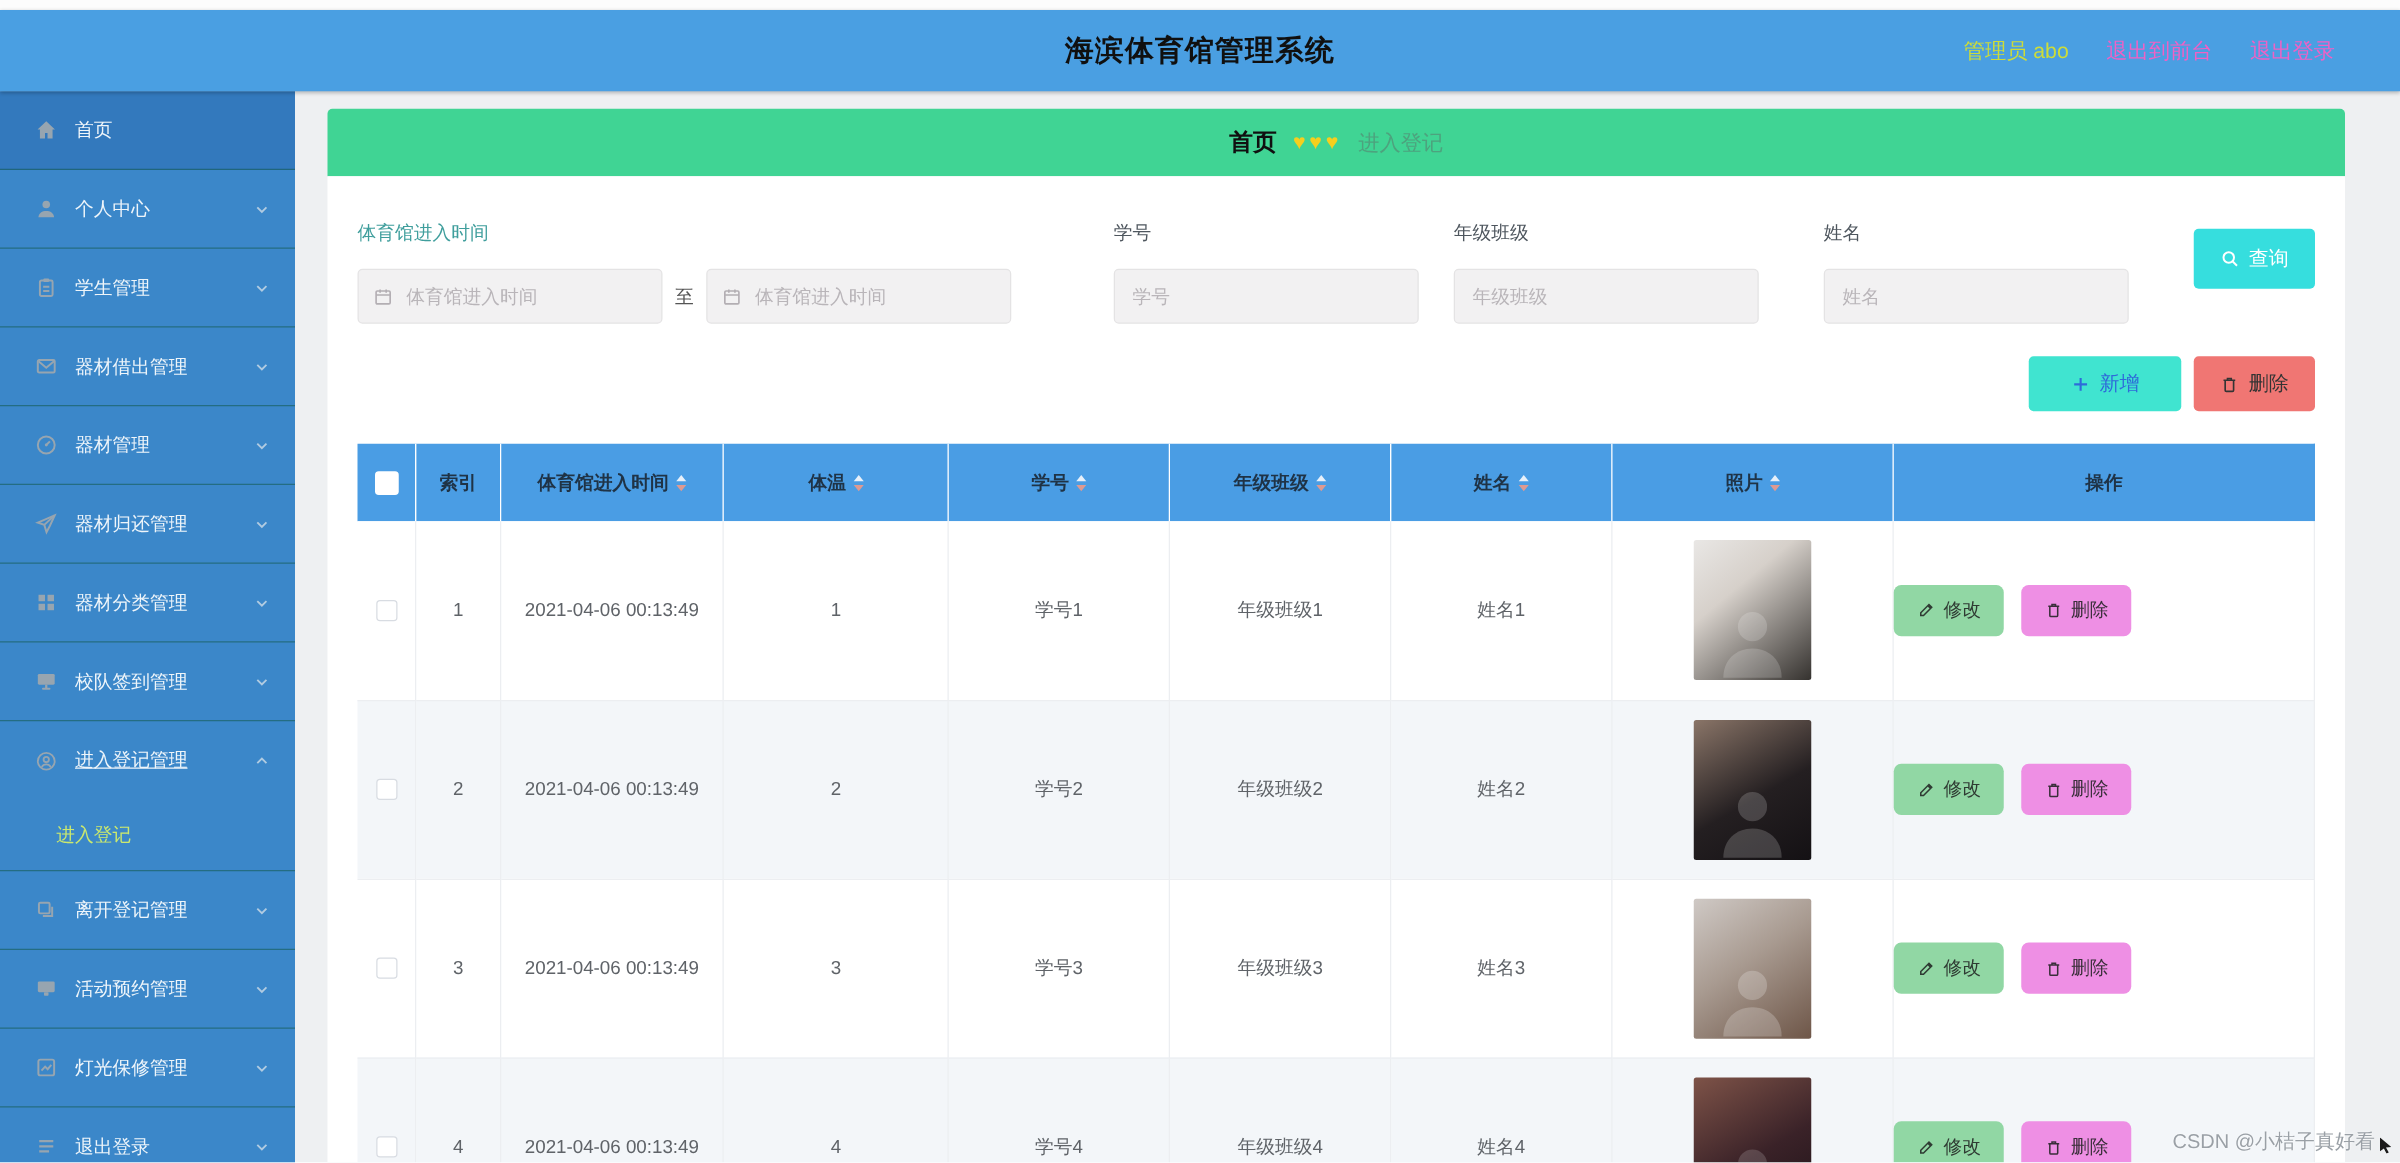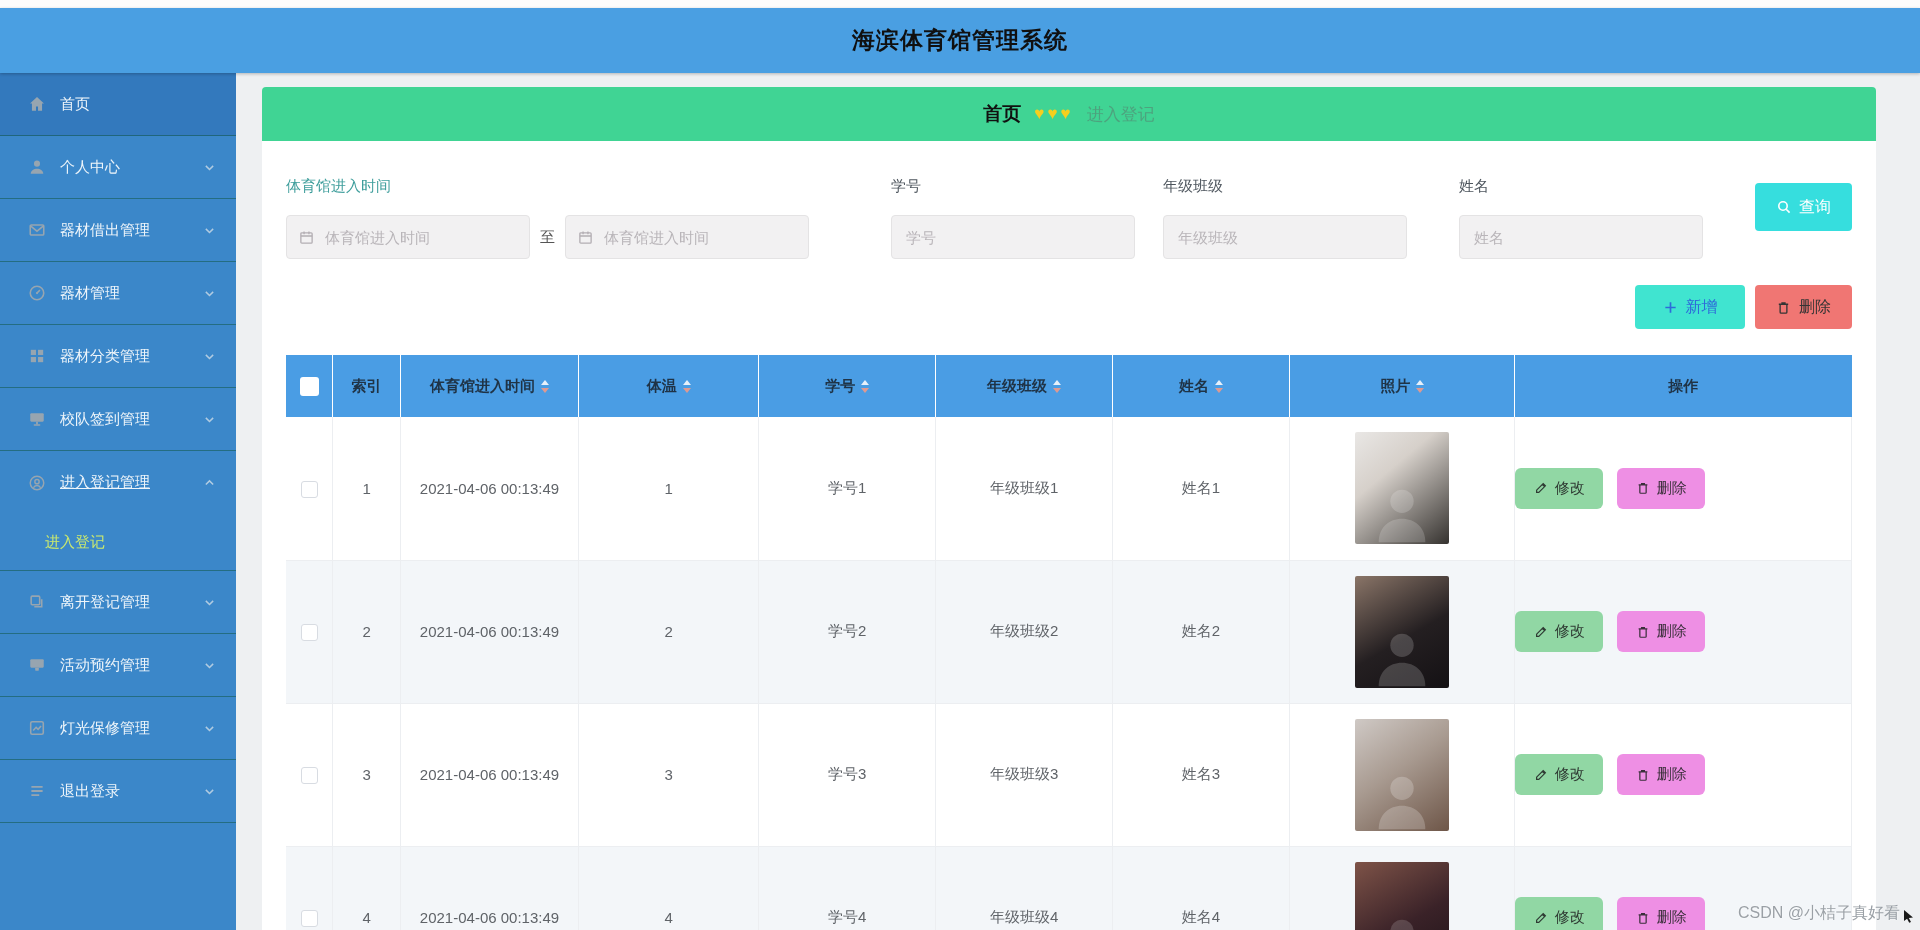--- a/index.html
+++ b/index.html
@@ -85,21 +85,21 @@
     border:none; border-radius:4px; font-size:16px; font-family:inherit;
     display:flex; align-items:center; justify-content:center; gap:7px; cursor:pointer;
   }
 
   
   .toolbar { display:flex; justify-content:flex-end; gap:10px; margin-top:26px; }
   .toolbar button {
     height:44px; border:none; border-radius:4px; font-size:16px; font-family:inherit;
     display:flex; align-items:center; justify-content:center; gap:8px; cursor:pointer;
   }
-  .btn-add { width:110px; background:var(--add-teal,#40e4d0); color:var(--add-text,#2e6bd9); }
+  .btn-add { width:122px; background:var(--add-teal,#40e4d0); color:var(--add-text,#2e6bd9); }
   .btn-del { width:97px;  background:var(--danger-red,#f07673); color:#343434; }
 
   
   table.grid { width:100%; border-collapse:collapse; table-layout:fixed; margin-top:26px; }
   thead th {
     background:var(--table-header-blue,#4a9de4); height:62px;
     font-size:15px; font-weight:bold; color:#1f3346;
     border-right:1px solid #fff; text-align:center; padding:0;
   }
   thead th:last-child { border-right:1px solid var(--table-header-blue,#4a9de4); }
@@ -145,20 +145,25 @@
   }
   .wm-cursor { color:#222; display:inline-flex; margin-top:6px; }
 </style>
 </head>
 <body>
 
 <div class="top-strip"></div>
 
 <header>
   <div class="app-title">海滨体育馆管理系统</div>
+  <nav class="header-links">
+    <span class="admin">管理员 abo</span>
+    <span class="hlink">退出到前台</span>
+    <span class="hlink">退出登录</span>
+  </nav>
 </header>
 
 <div class="app-body">
   <aside class="sidebar">
 
     <div class="side-item active">
       <span class="s-icon">
         <svg viewBox="0 0 16 16">
             <path fill="currentColor" d="M8 1.8 1.8 7.6h1.7V14h3.6v-3.8h1.8V14h3.6V7.6h1.7z"></path>
           </svg>
@@ -174,20 +179,35 @@
           </svg>
       </span>
       <span class="s-label">个人中心</span>
       <span class="chev">
           <svg viewBox="0 0 16 16" fill="none" stroke="currentColor" stroke-width="1.8">
             <path d="M3.5 6l4.5 4.5L12.5 6"></path>
           </svg>
         </span>
     </div>
 
+    <div class="side-item">
+      <span class="s-icon">
+        <svg viewBox="0 0 16 16" fill="none" stroke="currentColor" stroke-width="1.4">
+            <rect x="3.5" y="3" width="9" height="11" rx="1"></rect>
+            <rect x="6" y="1.6" width="4" height="2.4" rx=".6" fill="currentColor" stroke="none"></rect>
+            <path d="M5.8 7.5h4.4M5.8 10.5h4.4"></path>
+          </svg>
+      </span>
+      <span class="s-label">学生管理</span>
+      <span class="chev">
+          <svg viewBox="0 0 16 16" fill="none" stroke="currentColor" stroke-width="1.8">
+            <path d="M3.5 6l4.5 4.5L12.5 6"></path>
+          </svg>
+        </span>
+    </div>
 
     <div class="side-item">
       <span class="s-icon">
         <svg viewBox="0 0 16 16" fill="none" stroke="currentColor" stroke-width="1.4">
             <rect x="2" y="3.5" width="12" height="9" rx="1"></rect>
             <path d="M2.5 4.5 8 9l5.5-4.5"></path>
           </svg>
       </span>
       <span class="s-label">器材借出管理</span>
       <span class="chev">
@@ -206,20 +226,34 @@
           </svg>
       </span>
       <span class="s-label">器材管理</span>
       <span class="chev">
           <svg viewBox="0 0 16 16" fill="none" stroke="currentColor" stroke-width="1.8">
             <path d="M3.5 6l4.5 4.5L12.5 6"></path>
           </svg>
         </span>
     </div>
 
+    <div class="side-item">
+      <span class="s-icon">
+        <svg viewBox="0 0 16 16" fill="none" stroke="currentColor" stroke-width="1.4">
+            <path d="M14 2 2 7.2l4.6 1.6L8.2 14l2.4-4.6z"></path>
+            <path d="M14 2 6.6 8.8"></path>
+          </svg>
+      </span>
+      <span class="s-label">器材归还管理</span>
+      <span class="chev">
+          <svg viewBox="0 0 16 16" fill="none" stroke="currentColor" stroke-width="1.8">
+            <path d="M3.5 6l4.5 4.5L12.5 6"></path>
+          </svg>
+        </span>
+    </div>
 
     <div class="side-item">
       <span class="s-icon">
         <svg viewBox="0 0 16 16" fill="currentColor">
             <rect x="2.5" y="2.5" width="4.6" height="4.6"></rect>
             <rect x="8.9" y="2.5" width="4.6" height="4.6"></rect>
             <rect x="2.5" y="8.9" width="4.6" height="4.6"></rect>
             <rect x="8.9" y="8.9" width="4.6" height="4.6"></rect>
           </svg>
       </span>

